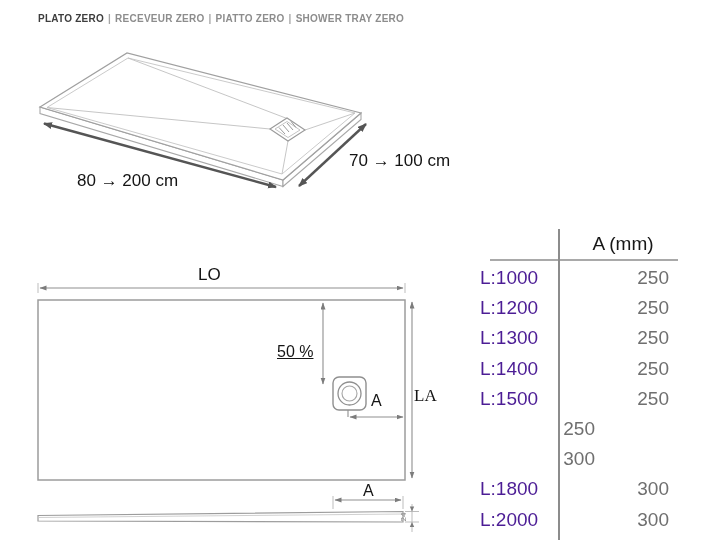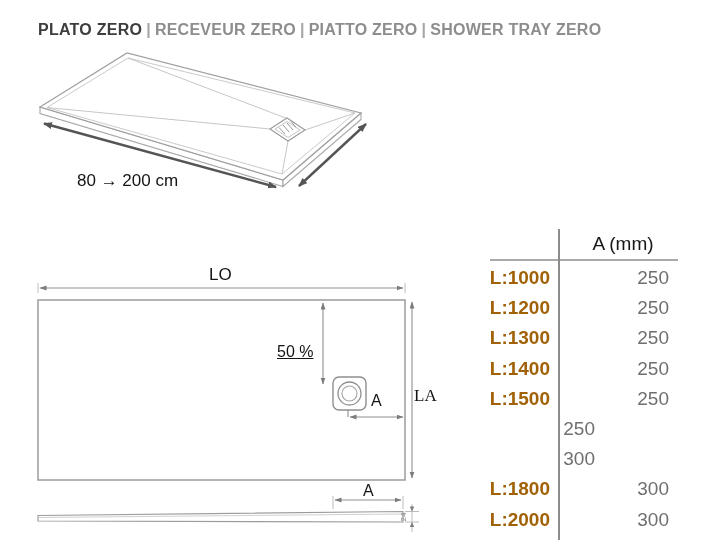--- a/index.html
+++ b/index.html
@@ -1,22 +1,22 @@
 <!DOCTYPE html>
 <html><head>
 <meta charset="utf-8">
 <style>
   html,body{margin:0;padding:0;background:#ffffff;}
   #canvas{
     position:relative;width:720px;height:540px;background:#ffffff;overflow:hidden;
     font-family:"Liberation Sans", sans-serif;outline:1px solid #e2e2e2;
   }
   
-  .title{position:absolute;left:38px;top:13px;font-size:16px;font-weight:bold;
-         letter-spacing:.25px;white-space:nowrap;margin-top:8px;}
+  .title{position:absolute;left:38px;top:13px;font-size:10px;font-weight:bold;
+         letter-spacing:.25px;white-space:nowrap;}
   .title .brand{color:#3d3d3d;}
   .title .sep{color:#a5a5a5;font-weight:bold;padding:0 4px;}
   .title .alt{color:#8d8d8d;}
   
   .lbl{position:absolute;color:#141414;white-space:nowrap;}
   .lbl17{font-size:17px;}
   .lbl16{font-size:16px;}
   .thick{position:absolute;left:394px;top:505px;width:18px;height:24px;
          font-size:8px;color:#828282;transform:rotate(-90deg);transform-origin:center;
          display:flex;align-items:center;justify-content:center;}
@@ -24,22 +24,22 @@
   
   .spec-table{position:absolute;left:480px;top:226px;width:220px;height:325px;}
   .spec-table .hdr{position:absolute;left:95px;top:7px;width:96px;text-align:center;
                    font-size:19px;color:#171717;}
   .spec-table .underline{position:absolute;left:10px;top:33px;width:188px;height:2px;
                          background:#a9a9a9;}
   .spec-table .vline{position:absolute;left:78px;top:3px;width:2px;height:313px;
                      background:#8c8c8c;}
   .spec-table .rows{position:absolute;left:0;top:37px;width:220px;}
   .trow{display:flex;height:30.2px;align-items:center;}
-  .tlabel{width:70px;padding-right:4px;text-align:right;font-size:19px;
-          font-weight:700;color:#a16207;}
+  .tlabel{width:70px;padding-right:4px;font-size:19px;
+          font-weight:400;color:#4c1d95;}
   .tvalue{width:115px;text-align:right;font-size:19px;color:#6f6f6f;}
 </style>
 </head>
 <body>
 
 <div id="canvas">
 
   <div class="title">
     <span class="brand">PLATO ZERO</span><span class="sep">|</span><span class="alt">RECEVEUR ZERO</span><span class="sep">|</span><span class="alt">PIATTO ZERO</span><span class="sep">|</span><span class="alt">SHOWER TRAY ZERO</span>
   </div>
@@ -60,20 +60,21 @@
     <path fill="none" stroke="#c0c0c0" stroke-width="0.9" d="M27,62.5 L250,84 M108,13 L267,73.5 M335,68 L285,85 M262,129 L268,96"></path>
 
     <polygon points="250,84 267,73 285,85 268,96" fill="#ffffff" stroke="#9a9a9a" stroke-width="1.1"></polygon>
     <polygon points="255,84 267,76.5 280,85 268,92.5" fill="none" stroke="#b5b5b5" stroke-width="0.8"></polygon>
     <path fill="none" stroke="#9a9a9a" stroke-width="1" d="M259,82.5 L265,89 M263,80 L269,87 M267,78 L273,85 M271,76.5 L276,82.5"></path>
 
     <line x1="24" y1="78.5" x2="256" y2="142" stroke="#555555" stroke-width="2.4" marker-start="url(#arrBig)" marker-end="url(#arrBig)"></line>
     <line x1="279" y1="141" x2="346" y2="79" stroke="#555555" stroke-width="2.4" marker-start="url(#arrBig)" marker-end="url(#arrBig)"></line>
   </svg>
   <div class="lbl lbl17" style="left:77px;top:171px;">80 → 200 cm</div>
+  <div class="lbl lbl17" style="left:349px;top:151px;">70 → 100 cm</div>
 
   <svg style="left:25px;top:258px;" width="420" height="230" viewBox="0 0 420 230">
     <defs>
       <marker id="arrDim" markerUnits="userSpaceOnUse" markerWidth="10" markerHeight="8" refX="6.5" refY="2.5" orient="auto-start-reverse">
         <path d="M0,0 L7,2.5 L0,5 Z" fill="#7c7c7c"></path>
       </marker>
     </defs>
 
     <rect x="13" y="42" width="367" height="180" fill="#ffffff" stroke="#9c9c9c" stroke-width="1.5"></rect>
 
@@ -84,21 +85,21 @@
 
     <rect x="308" y="119" width="33" height="33" rx="6" fill="#ffffff" stroke="#8f8f8f" stroke-width="1.4"></rect>
     <circle cx="324.5" cy="135.5" r="11.5" fill="none" stroke="#8f8f8f" stroke-width="1.3"></circle>
     <circle cx="324.5" cy="135.5" r="7.5" fill="none" stroke="#a5a5a5" stroke-width="1.1"></circle>
 
     <path d="M323,152 L323,159" stroke="#8f8f8f" stroke-width="1.1" fill="none"></path>
     <line x1="325" y1="159" x2="378" y2="159" stroke="#8f8f8f" stroke-width="1.1" marker-start="url(#arrDim)" marker-end="url(#arrDim)"></line>
 
     <line x1="387" y1="44" x2="387" y2="220" stroke="#8f8f8f" stroke-width="1.1" marker-start="url(#arrDim)" marker-end="url(#arrDim)"></line>
   </svg>
-  <div class="lbl lbl17" style="left:209px;top:265px;">LO</div>
+  <div class="lbl lbl17" style="left:198px;top:265px;">LO</div>
   <div class="lbl lbl17" style="left:414px;top:386px;font-family:Liberation Serif, serif;">LA</div>
   <div class="lbl lbl16" style="left:277px;top:343px;text-decoration:underline;">50 %</div>
   <div class="lbl lbl16" style="left:371px;top:392px;">A</div>
 
   <svg style="left:25px;top:480px;" width="420" height="60" viewBox="0 0 420 60">
     <defs>
       <marker id="arrDim2" markerUnits="userSpaceOnUse" markerWidth="10" markerHeight="8" refX="6.5" refY="2.5" orient="auto-start-reverse">
         <path d="M0,0 L7,2.5 L0,5 Z" fill="#7c7c7c"></path>
       </marker>
     </defs>

